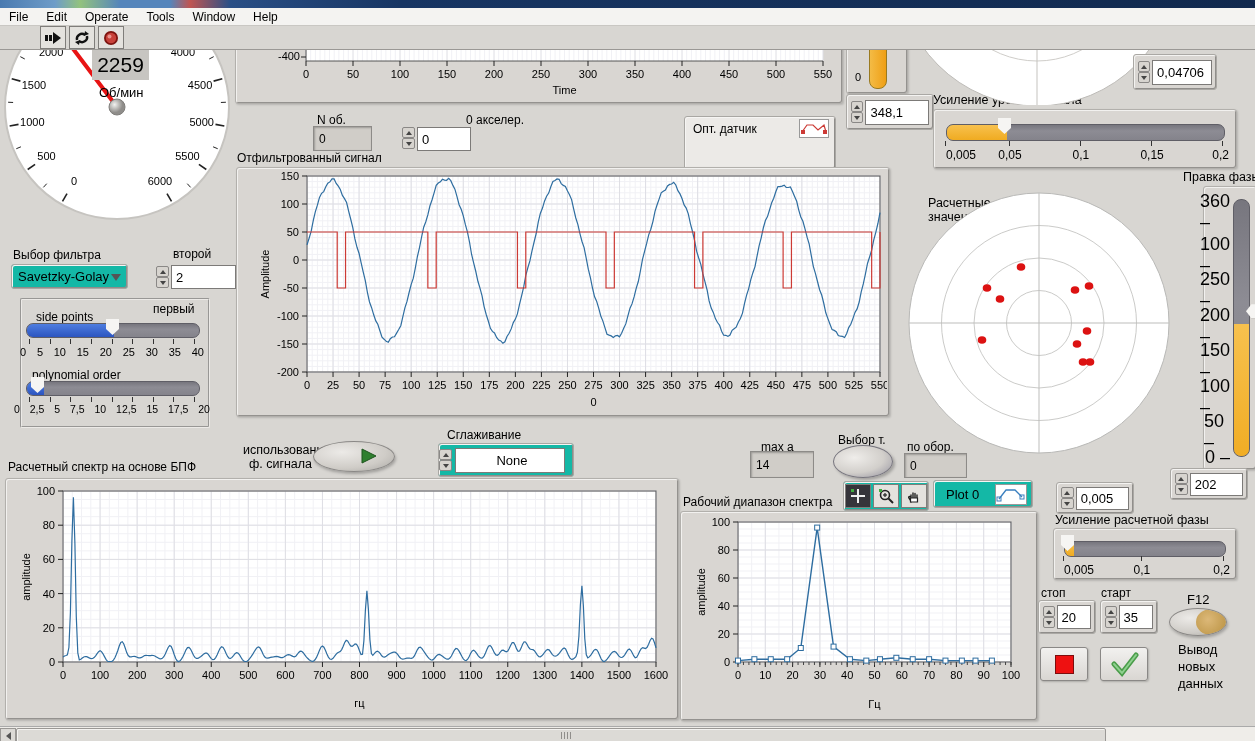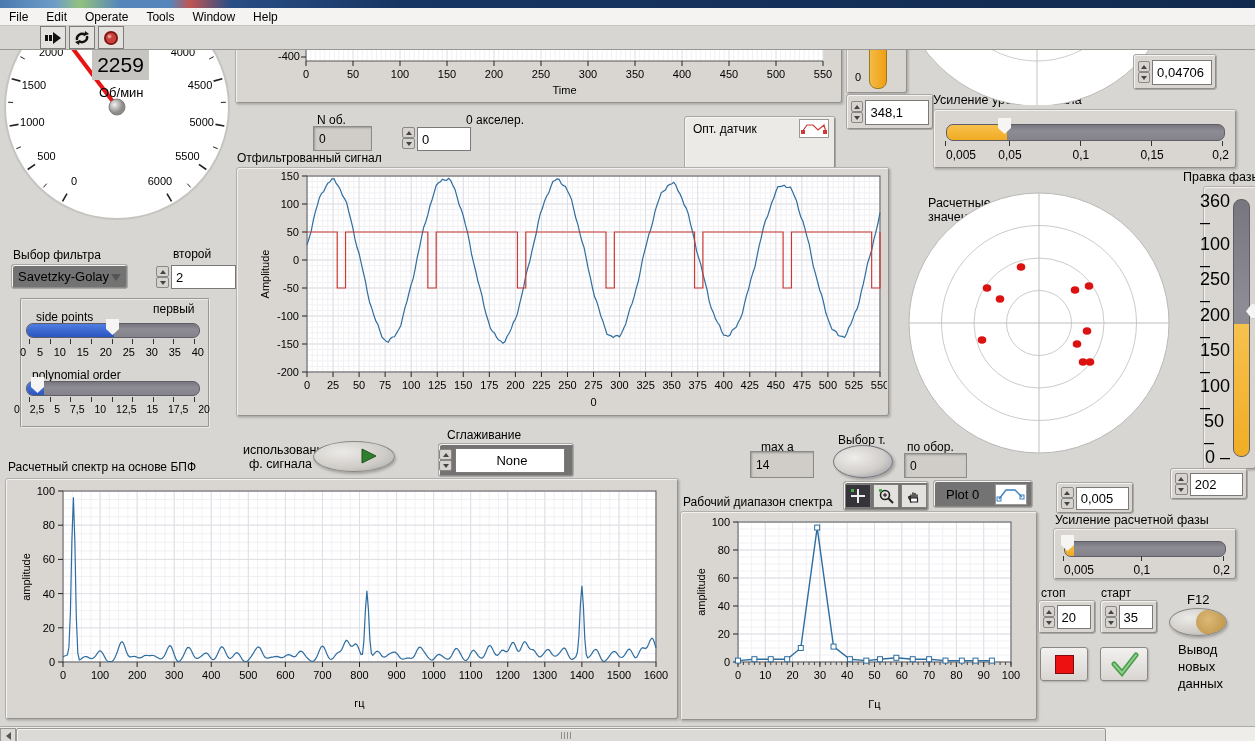--- a/index.html
+++ b/index.html
@@ -1,21 +1,21 @@
 <!DOCTYPE html>
 <html><head>
 <meta charset="utf-8">
 <style>
   html,body{margin:0;padding:0;}
   #app{position:relative;width:1255px;height:741px;background:#d8d6d2;overflow:hidden;
        font-family:"Liberation Sans","DejaVu Sans",sans-serif;font-size:12px;color:#000;}
   .abs{position:absolute;}
   .lbl{position:absolute;white-space:nowrap;}
   .preline{white-space:pre-line;}
-  .raised{background:#737373;border:1px solid #a9a7a3;border-radius:3px;
+  .raised{background:#14b8a6;border:1px solid #a9a7a3;border-radius:3px;
           box-shadow:inset 1px 1px 0 #f6f5f3,inset -1px -1px 0 #8f8d8a;}
   .panel{background:#d9d6d2;border:1px solid #b2b0ac;border-radius:3px;
          box-shadow:inset 1px 1px 0 #f2f1ef,inset -1px -1px 0 #94928f,1px 1px 2px rgba(0,0,0,.15);}
   .indic{background:#d0cdc8;border:1px solid #8d8b88;box-shadow:inset 1px 1px 2px rgba(0,0,0,.25);
          display:flex;align-items:center;padding-left:5px;}
   svg text{font-family:"Liberation Sans","DejaVu Sans",sans-serif;font-size:11px;fill:#000;}
   
   .topstrip{left:0;top:0;width:1255px;height:8px;z-index:30;
     background:linear-gradient(90deg,#4a7ab0 0px,#6e9cc8 55px,#93c27e 80px,#5585bb 120px,#5585bb 170px,#c05552 190px,#2a4f86 230px,#173563 400px,#11294e 100%);}
   .menubar{left:0;top:8px;width:1255px;height:17px;background:#f4f3f1;border-bottom:1px solid #c9c7c3;

